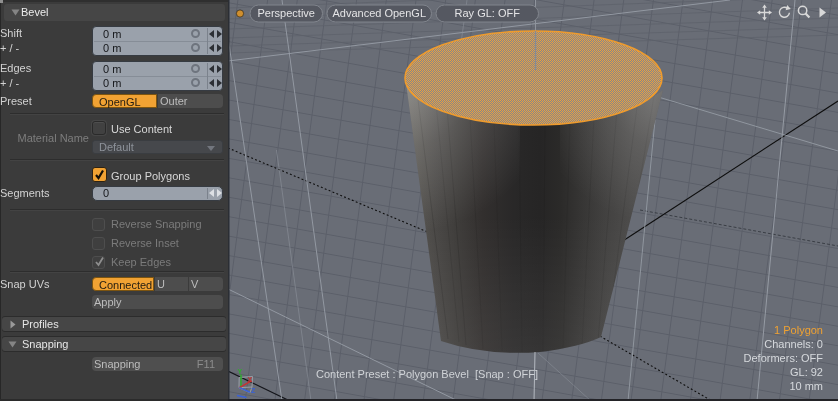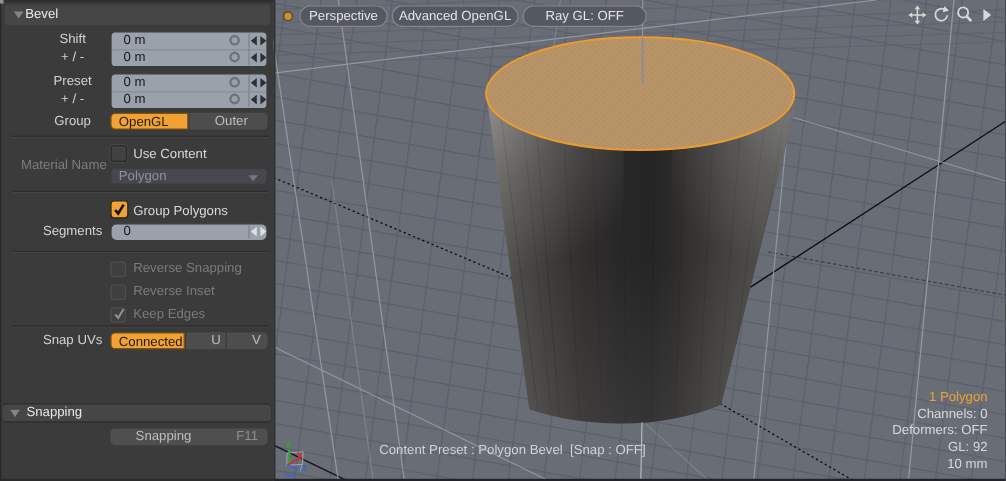--- a/index.html
+++ b/index.html
@@ -1,26 +1,26 @@
 <!DOCTYPE html>
 <html><head><meta charset="utf-8"><style>
 *{margin:0;padding:0;box-sizing:border-box}
 html,body{width:838px;height:401px;overflow:hidden;background:#3b3b3b;font-family:"Liberation Sans",sans-serif;font-size:11px}
 #root{position:relative;width:838px;height:401px}
 #panel{position:absolute;left:0;top:0;width:228px;height:310px;background:#3b3b3b}
-.lbl{position:absolute;left:16px;width:89px;text-align:center;color:#d2d2d2;height:14px;line-height:14px}
+.lbl{position:absolute;left:0;width:89px;text-align:left;color:#d2d2d2;height:14px;line-height:14px}
 .lblg{position:absolute;left:0;width:89px;text-align:right;color:#7d7d7d;height:14px;line-height:14px}
 .wlbl{position:absolute;left:111px;color:#d8d8d8;height:14px;line-height:14px}
 .glbl{position:absolute;left:111px;color:#7b7b7b;height:14px;line-height:14px}
 .fg{position:absolute;left:92px;width:131px;background:#9aa1ab;border-radius:4px;border:1px solid #363b42}
 .ftx{position:absolute;left:10px;color:#15171a}
 .vdiv{position:absolute;left:114px;top:1px;bottom:1px;width:1px;background:#7b828c}
 .ghost{position:absolute;left:98px;width:9px;height:9px;border:2.5px solid #6e747e;border-radius:50%}
 .sep{position:absolute;left:10px;width:214px;height:1px;background:#2d2d2d;box-shadow:0 1px 0 rgba(255,255,255,0.045)}
-.btn{position:absolute;background:#4d4d4d;color:#bdbdbd;line-height:14px;height:14px;padding-left:21px}
+.btn{position:absolute;background:#4d4d4d;color:#bdbdbd;line-height:14px;height:14px;padding-left:2px}
 .obtn{position:absolute;background:#f1a233;color:#211b11;line-height:14px;height:14px;padding-left:6px}
 .chk{position:absolute;width:14px;height:14px;background:#414141;border:1px solid #2a2a2a;border-radius:3px;box-shadow:inset 0 1px 0 rgba(255,255,255,0.07),0 0 0 1px rgba(255,255,255,0.06)}
 .chkg{position:absolute;width:13px;height:13px;background:#3f3f3f;border:1px solid #4e4e4e;border-radius:3px}
 svg{position:absolute}
 </style></head>
 <body>
 <div id="root">
 <div id="panel">
 
   <div style="position:absolute;left:0;top:0;width:228px;height:2px;background:#2f2f2f"></div>
@@ -30,23 +30,23 @@
 
   <div style="position:absolute;left:4px;top:4px;width:221px;height:17px;background:#464646;border-radius:3px">
     <svg width="9" height="7" style="left:7px;top:5px">
           <path d="M0.5 0.5h8l-4 6z" fill="#858585"></path>
         </svg>
     <div style="position:absolute;left:17px;top:2px;color:#ececec">Bevel</div>
   </div>
 
   <div class="lbl" style="top:26px">Shift</div>
   <div class="lbl" style="top:41px">+ / -</div>
-  <div class="lbl" style="top:61px">Preset</div>
+  <div class="lbl" style="top:61px">Edges</div>
   <div class="lbl" style="top:76px">+ / -</div>
-  <div class="lbl" style="top:94px">Group</div>
+  <div class="lbl" style="top:94px">Preset</div>
 
   <div class="fg" style="top:26px;height:30px">
     <div class="ftx" style="top:1px">0 m</div>
     <div class="ftx" style="top:15px">0 m</div>
     <div style="position:absolute;left:1px;right:1px;top:14px;height:1px;background:#868d97"></div>
     <div class="ghost" style="top:2px"></div>
     <div class="ghost" style="top:16px"></div>
     <div class="vdiv"></div>
     <svg width="14" height="9" style="left:116px;top:3px">
           <path d="M5 0v8L0 4zM8 0v8l5-4z" fill="#2c2f34"></path>
@@ -72,21 +72,21 @@
   </div>
 
   <div class="obtn" style="left:92px;top:94px;width:65px;border-radius:4px 0 0 4px;border:1px solid #7c5410">OpenGL</div>
   <div class="btn" style="left:158px;top:94px;width:65px;border-radius:0 4px 4px 0">Outer</div>
   <div class="sep" style="top:113px"></div>
 
   <div class="chk" style="left:92px;top:121px"></div>
   <div class="wlbl" style="top:122px">Use Content</div>
   <div class="lblg" style="top:131px">Material Name</div>
   <div style="position:absolute;left:92px;top:140px;width:131px;height:14px;background:#46484c;border-radius:3px;border:1px solid #3a3d41">
-    <div style="position:absolute;left:6px;top:0;color:#8d929a;line-height:13px">Polygon</div>
+    <div style="position:absolute;left:6px;top:0;color:#8d929a;line-height:13px">Default</div>
     <div style="position:absolute;right:7px;top:5px;width:0;height:0;border-left:4.5px solid transparent;border-right:4.5px solid transparent;border-top:5px solid #72767e"></div>
   </div>
   <div class="sep" style="top:159px"></div>
 
   <div style="position:absolute;left:92px;top:167px;width:15px;height:15px;background:#f1a233;border:1px solid #2e2313;border-radius:3px">
     <svg width="13" height="13" style="left:0;top:0">
           <path d="M3 7l2.5 3L10 2.5" fill="none" stroke="#151008" stroke-width="2.2"></path>
         </svg>
   </div>
   <div class="wlbl" style="top:169px">Group Polygons</div>
@@ -108,21 +108,28 @@
   <svg width="13" height="13" style="left:93px;top:255px">
         <path d="M3 7l2.5 3L10 2.5" fill="none" stroke="#8e8e8e" stroke-width="1.8"></path>
       </svg>
   <div class="glbl" style="top:255px">Keep Edges</div>
   <div class="sep" style="top:271px"></div>
 
   <div class="lbl" style="top:277px">Snap UVs</div>
   <div class="obtn" style="left:92px;top:277px;width:62px;border-radius:4px 0 0 4px;border:1px solid #7c5410">Connected</div>
   <div class="btn" style="left:155px;top:277px;width:33px">U</div>
   <div class="btn" style="left:189px;top:277px;width:34px;border-radius:0 4px 4px 0">V</div>
-
+  <div class="btn" style="left:92px;top:295px;width:131px;border-radius:4px">Apply</div>
+
+  <div style="position:absolute;left:2px;top:317px;width:224px;height:14px;background:#464646;border-radius:3px;box-shadow:0 -1px 0 #2c2c2c,0 1px 0 #2c2c2c">
+    <svg width="6" height="9" style="left:8px;top:3px">
+          <path d="M0.5 0.5l5 4-5 4z" fill="#9a9a9a"></path>
+        </svg>
+    <div style="position:absolute;left:20px;top:0;color:#e6e6e6;line-height:14px">Profiles</div>
+  </div>
 
   <div style="position:absolute;left:2px;top:337px;width:224px;height:14px;background:#464646;border-radius:3px;box-shadow:0 -1px 0 #2c2c2c,0 1px 0 #2c2c2c">
     <svg width="9" height="7" style="left:6px;top:4px">
           <path d="M0.5 0.5h8l-4 6z" fill="#858585"></path>
         </svg>
     <div style="position:absolute;left:20px;top:0;color:#e6e6e6;line-height:14px">Snapping</div>
   </div>
   <div class="btn" style="left:92px;top:357px;width:131px;border-radius:4px;background:#4f4f4f">Snapping
     <span style="position:absolute;right:8px;color:#8d8d8d">F11</span>
   </div>

